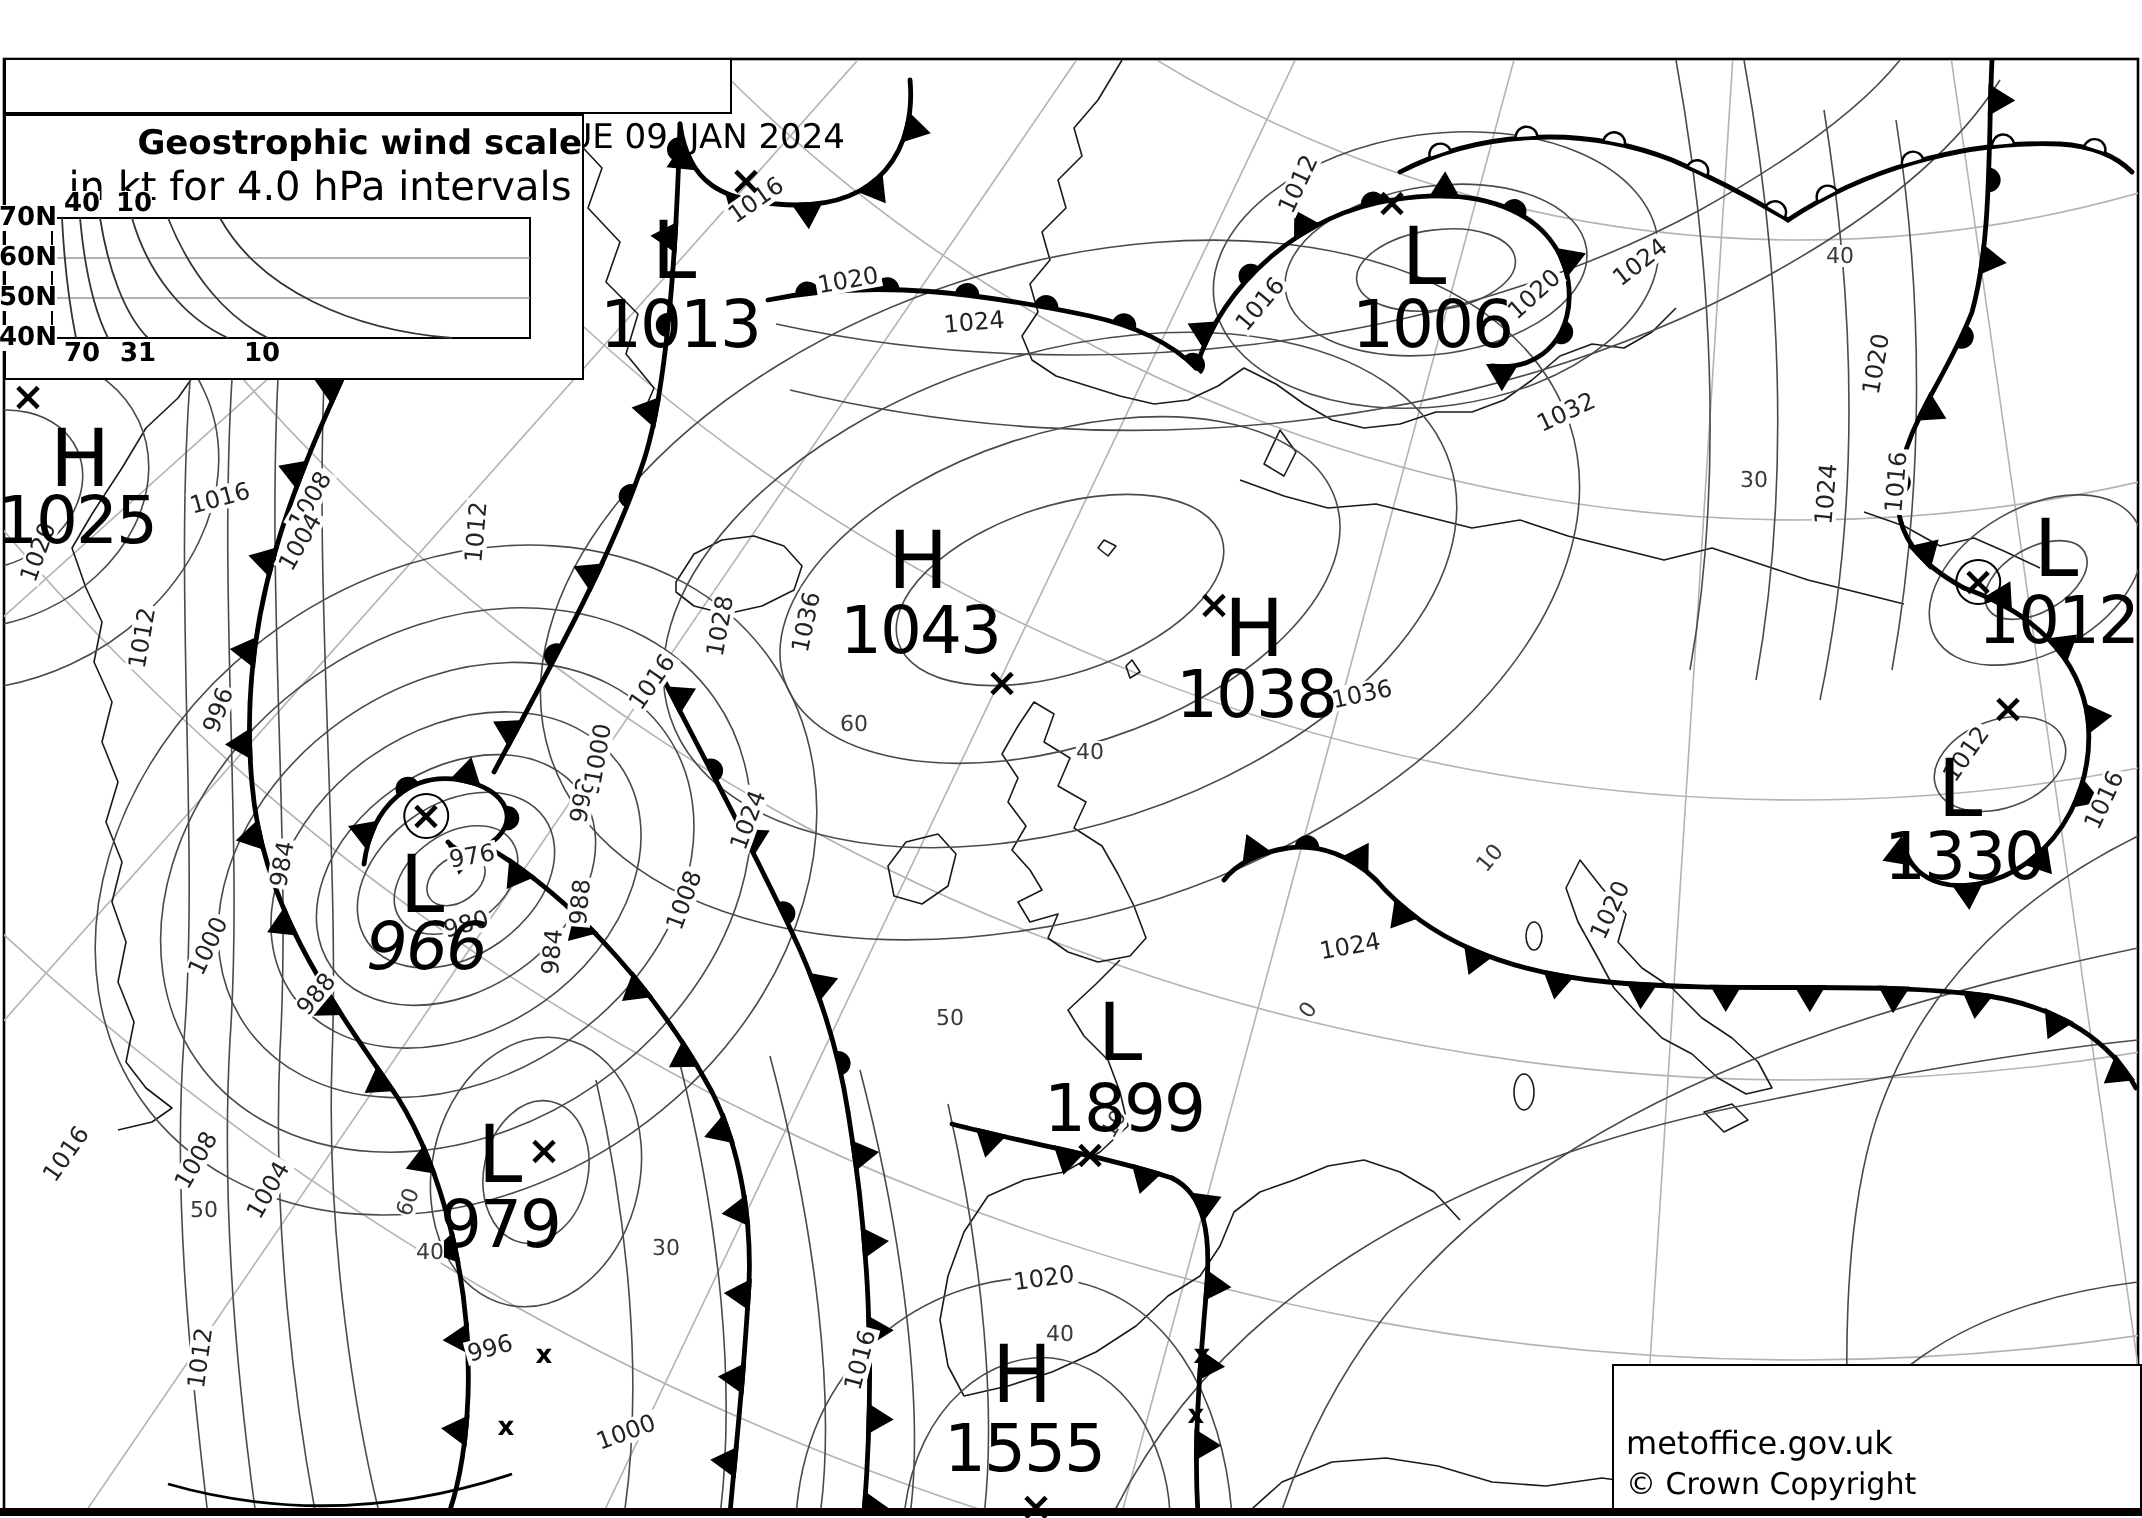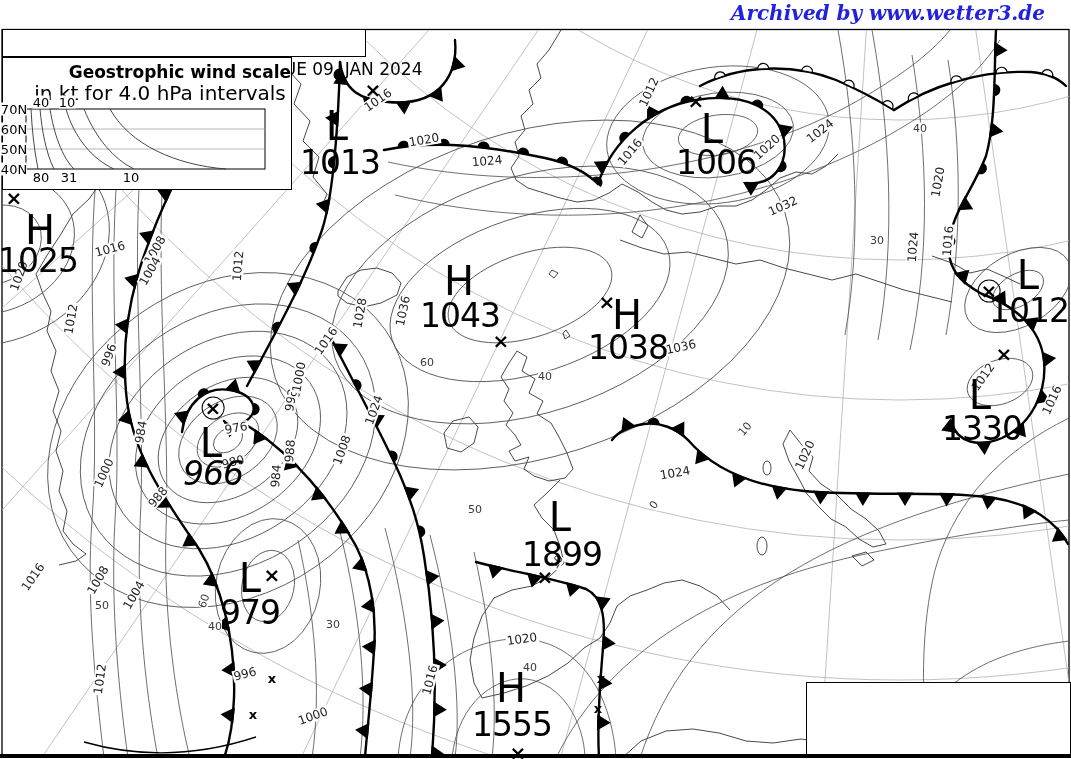--- a/index.html
+++ b/index.html
@@ -7,21 +7,21 @@
          font-family:"DejaVu Sans","Liberation Sans",sans-serif;color:#000;}
   .archive{position:absolute;top:1px;right:26px;font-family:"DejaVu Serif","Liberation Serif",serif;
            font-style:italic;font-weight:bold;font-size:20px;}
   svg.map{position:absolute;left:0;top:0;}
   .box{position:absolute;background:#fff;border:1px solid #000;box-sizing:border-box;z-index:30;}
   .analysis-box{left:2px;top:29px;width:364px;height:28px;font-size:17px;line-height:26px;
                 padding-left:6px;white-space:pre;}
   .wind-box{left:2px;top:57px;width:290px;height:133px;}
   .ws-title{position:absolute;top:4px;left:0;width:100%;text-align:right;font-weight:bold;font-size:17px;}
   .ws-sub{position:absolute;top:23px;left:13px;width:100%;text-align:center;font-size:20px;}
-  .ws-label{position:absolute;font-size:13px;transform:translate(-50%,-50%);background:#fff;line-height:1;}
+  .ws-label{position:absolute;font-size:13px;transform:translate(-50%,-50%);background:#fff;line-height:1;font-weight:bold;}
   .lbl-layer{position:absolute;left:0;top:0;width:1071px;height:759px;z-index:10;}
   .iso-label{position:absolute;font-size:12px;color:#222;background:#fff;line-height:1;padding:0 1px;
              transform:translate(-50%,-50%);white-space:nowrap;}
   .grat-label{position:absolute;font-size:11px;color:#3a3a3a;background:#fff;line-height:1;
               transform:translate(-50%,-50%);}
   .pc-letter{position:absolute;font-size:40px;line-height:1;transform:translate(-50%,-50%);}
   .pc-value{position:absolute;font-size:33px;line-height:1;transform:translate(-50%,-50%);letter-spacing:-1px;}
   .pc-cross{position:absolute;font-size:20px;font-weight:bold;line-height:1;transform:translate(-50%,-50%);}
   .pc-cross.circled{border:1.5px solid #000;border-radius:50%;padding:0 2px 1px 2px;}
   .front-x{position:absolute;font-size:13px;font-weight:bold;line-height:1;transform:translate(-50%,-50%);}
@@ -367,21 +367,20 @@
       <span class="pc-value" style="left: 250px; top: 612px;">979</span>
       <span class="pc-cross" style="left: 272px; top: 575px;">×</span>
       <span class="pc-letter" style="left: 560px; top: 517px;">L</span>
       <span class="pc-value" style="left: 562px; top: 554px;">1899</span>
       <span class="pc-cross" style="left: 545px; top: 577px;">×</span>
       <span class="pc-letter" style="left: 511px; top: 688px;">H</span>
       <span class="pc-value" style="left: 512px; top: 724px;">1555</span>
       <span class="pc-cross" style="left: 518px; top: 753px;">×</span>
     </div>
 
-  <div class="archive" style="color: rgb(34, 34, 221);">Archived by www.wetter3.de</div>
 
   <div class="box analysis-box">
     <span>Analysis chart  valid 18 UTC TUE 09  JAN 2024</span>
   </div>
 
   <div class="box wind-box">
     <div class="ws-title">Geostrophic wind scale</div>
     <div class="ws-sub">in kt for 4.0 hPa intervals</div>
     <svg width="288" height="131" viewBox="0 0 288 131" style="position:absolute;left:0;top:0;">
       <rect x="23" y="51" width="239" height="60" fill="none" stroke="#000" stroke-width="1"></rect>
@@ -395,24 +394,26 @@
         <path d="M 58,0 C 70,30 88,50 108,60"></path>
         <path d="M 84,0 C 104,36 150,56 200,60"></path>
       </g>
     </svg>
     <span class="ws-label" style="left:11px;top:51px;">70N</span>
     <span class="ws-label" style="left:11px;top:71px;">60N</span>
     <span class="ws-label" style="left:11px;top:91px;">50N</span>
     <span class="ws-label" style="left:11px;top:111px;">40N</span>
     <span class="ws-label" style="left:38px;top:44px;">40</span>
     <span class="ws-label" style="left:64px;top:44px;">10</span>
-    <span class="ws-label" style="left:38px;top:119px;">80</span>
+    <span class="ws-label" style="left:38px;top:119px;">70</span>
     <span class="ws-label" style="left:66px;top:119px;">31</span>
     <span class="ws-label" style="left:128px;top:119px;">10</span>
   </div>
 
   <div class="box footer-box">
     <div class="text-cell">
+      <span class="f-url">metoffice.gov.uk</span>
+      <span class="f-copy">© Crown Copyright</span>
     </div>
   </div>
 
   <div class="bottom-bar"></div>
 </div>
 
 </body></html>

